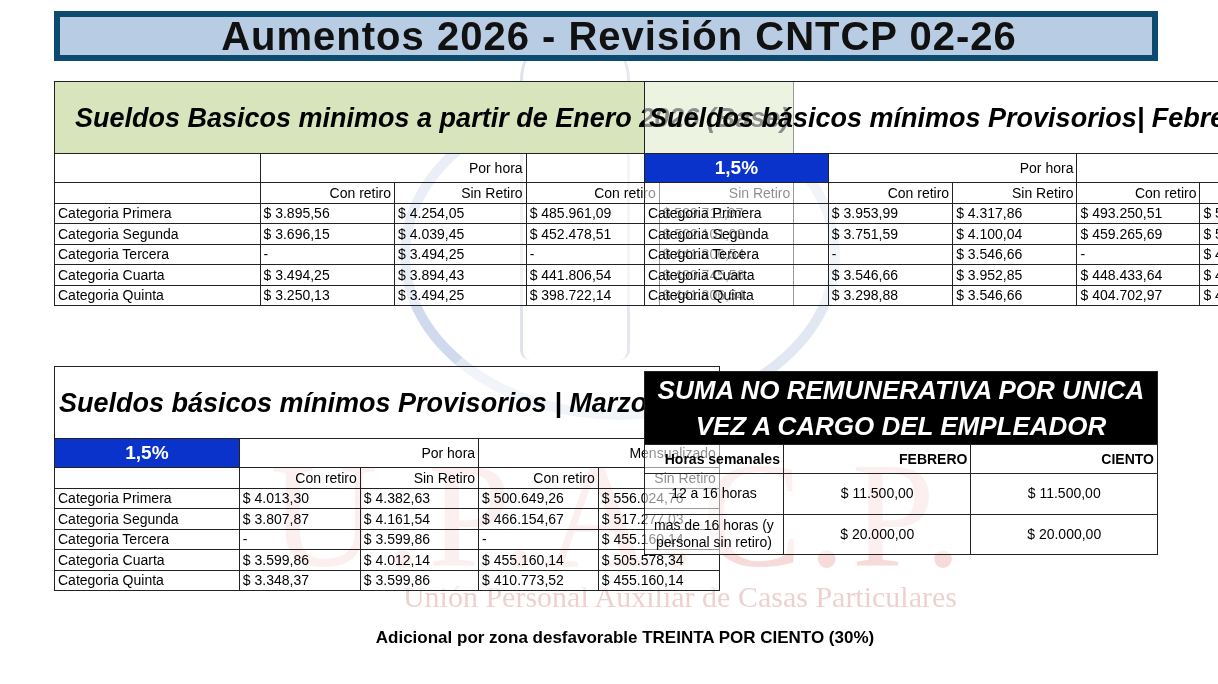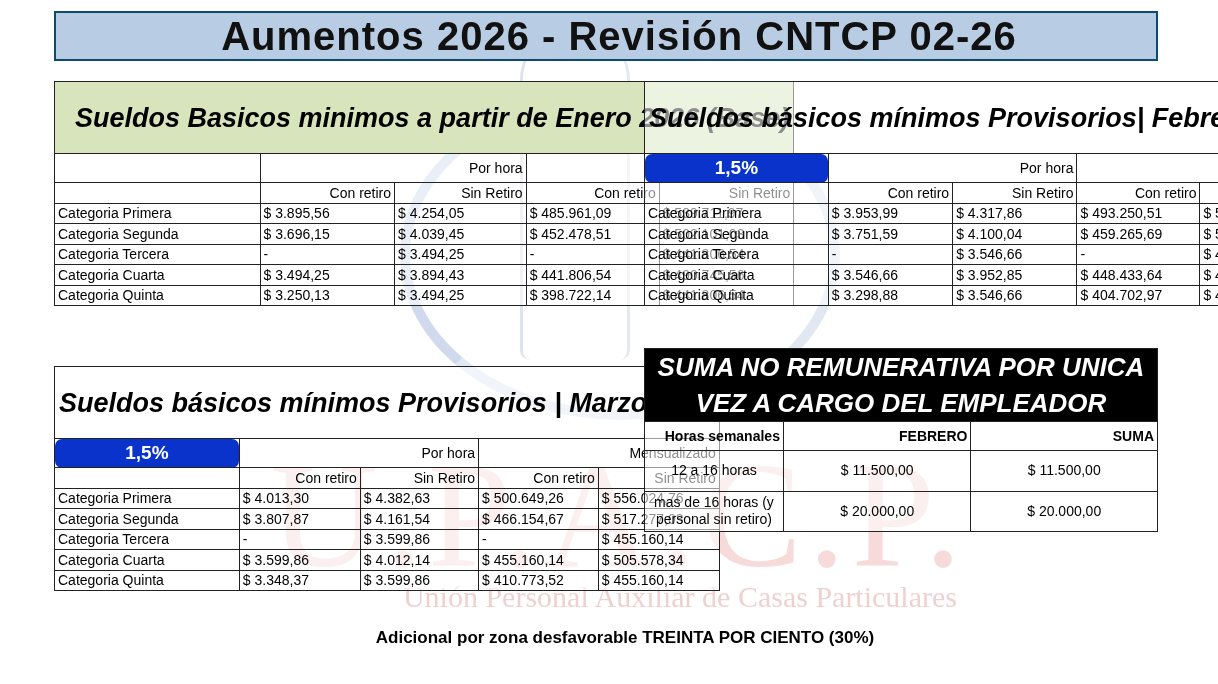--- a/index.html
+++ b/index.html
@@ -14,40 +14,40 @@
     border-radius: 50px 50px 10px 10px; pointer-events: none; }
   .wm-letters { position: absolute; left: 270px; top: 440px; width: 680px; text-align: right;
     font-family: "Liberation Serif", "DejaVu Serif", serif; font-size: 150px; line-height: 150px;
     color: rgba(220,90,90,0.22); letter-spacing: 6px; pointer-events: none; }
   .wm-union { position: absolute; left: 237px; top: 580px; width: 720px; text-align: right;
     font-family: "Liberation Serif", "DejaVu Serif", serif; font-size: 30px; color: rgba(210,120,120,0.35);
     pointer-events: none; }
 
   
   .title-bar { position: absolute; left: 54px; top: 11px; width: 1104px; height: 50px; background: #b8cce4;
-    border: 2px solid #0c4a6e; display: flex; align-items: center; justify-content: center; padding-left: 26px; }
+    border: 6px solid #0c4a6e; display: flex; align-items: center; justify-content: center; padding-left: 26px; }
   .title-bar span { font-size: 40px; font-weight: bold; color: #111; letter-spacing: 1px; }
 
   
   table { border-collapse: collapse; position: absolute; background: rgba(255,255,255,0.55); }
   td, th { border: 1px solid #222; font-size: 14px; height: 20.5px; padding: 0 3px; white-space: nowrap; font-weight: normal; }
   .cap { font-size: 27px; font-weight: bold; font-style: italic; text-align: center; line-height: 36px; height: 72px; padding: 0 4px; }
   .cap.green { background: #d8e4bc; padding-left: 20px; }
   .c { text-align: right; }
   .r { }
   .l { text-align: left; margin-left: 28px; }
-  .pct { background: #0a33cc; color: #fff; font-size: 19px; font-weight: bold; text-align: center; height: 29px; border-radius: 7px; }
+  .pct { background: #0a33cc; color: #fff; font-size: 19px; font-weight: bold; text-align: center; height: 29px; }
   .grp { height: 29px; }
 
   .t-enero { left: 54px; top: 81px; width: 500px; }
   .t-feb { left: 644px; top: 81px; width: 514px; }
   .t-mar { left: 54px; top: 366px; width: 500px; }
 
   
-  .t-suma { left: 644px; top: 348px; width: 514px; }
+  .t-suma { left: 644px; top: 371px; width: 514px; }
   .t-suma .blackcap { background: #000; color: #fff; font-size: 26px; font-weight: bold; font-style: italic;
     text-align: center; line-height: 36px; height: 72px; }
   .t-suma th { font-weight: bold; font-size: 14px; height: 29px; text-align: right; }
   .t-suma td { font-size: 14px; height: 40.5px; text-align: center; white-space: normal; line-height: 17px; }
 
   .footer { position: absolute; left: 0; top: 628px; width: 1218px; text-align: center; font-size: 17px; font-weight: bold; margin-left: 16px; }
 </style>
 </head>
 <body>
 
@@ -252,21 +252,21 @@
       <col style="width:188px">
       <col style="width:187px">
     </colgroup>
   <tbody>
       <tr>
         <td colspan="3" class="blackcap">SUMA NO REMUNERATIVA POR UNICA VEZ A CARGO DEL EMPLEADOR</td>
       </tr>
   <tr>
     <th>Horas semanales</th>
     <th>FEBRERO</th>
-    <th>SUMA</th>
+    <th>CIENTO</th>
   </tr>
   <tr>
     <td>12 a 16 horas</td>
     <td>$ 11.500,00</td>
     <td>$ 11.500,00</td>
   </tr>
   <tr>
     <td>mas de 16 horas (y personal sin retiro)</td>
     <td>$ 20.000,00</td>
     <td>$ 20.000,00</td>

